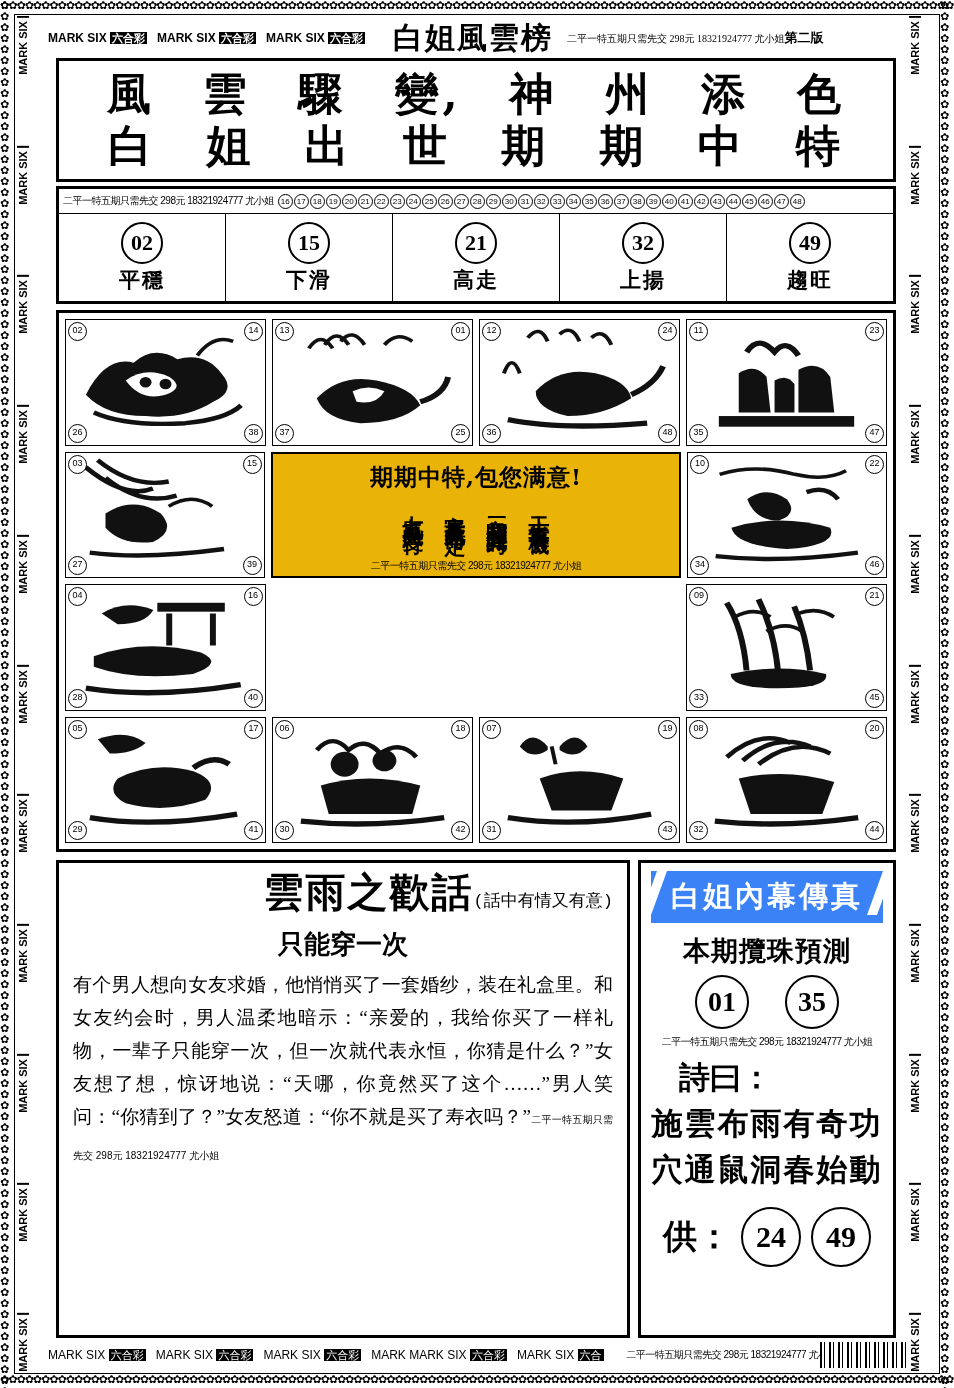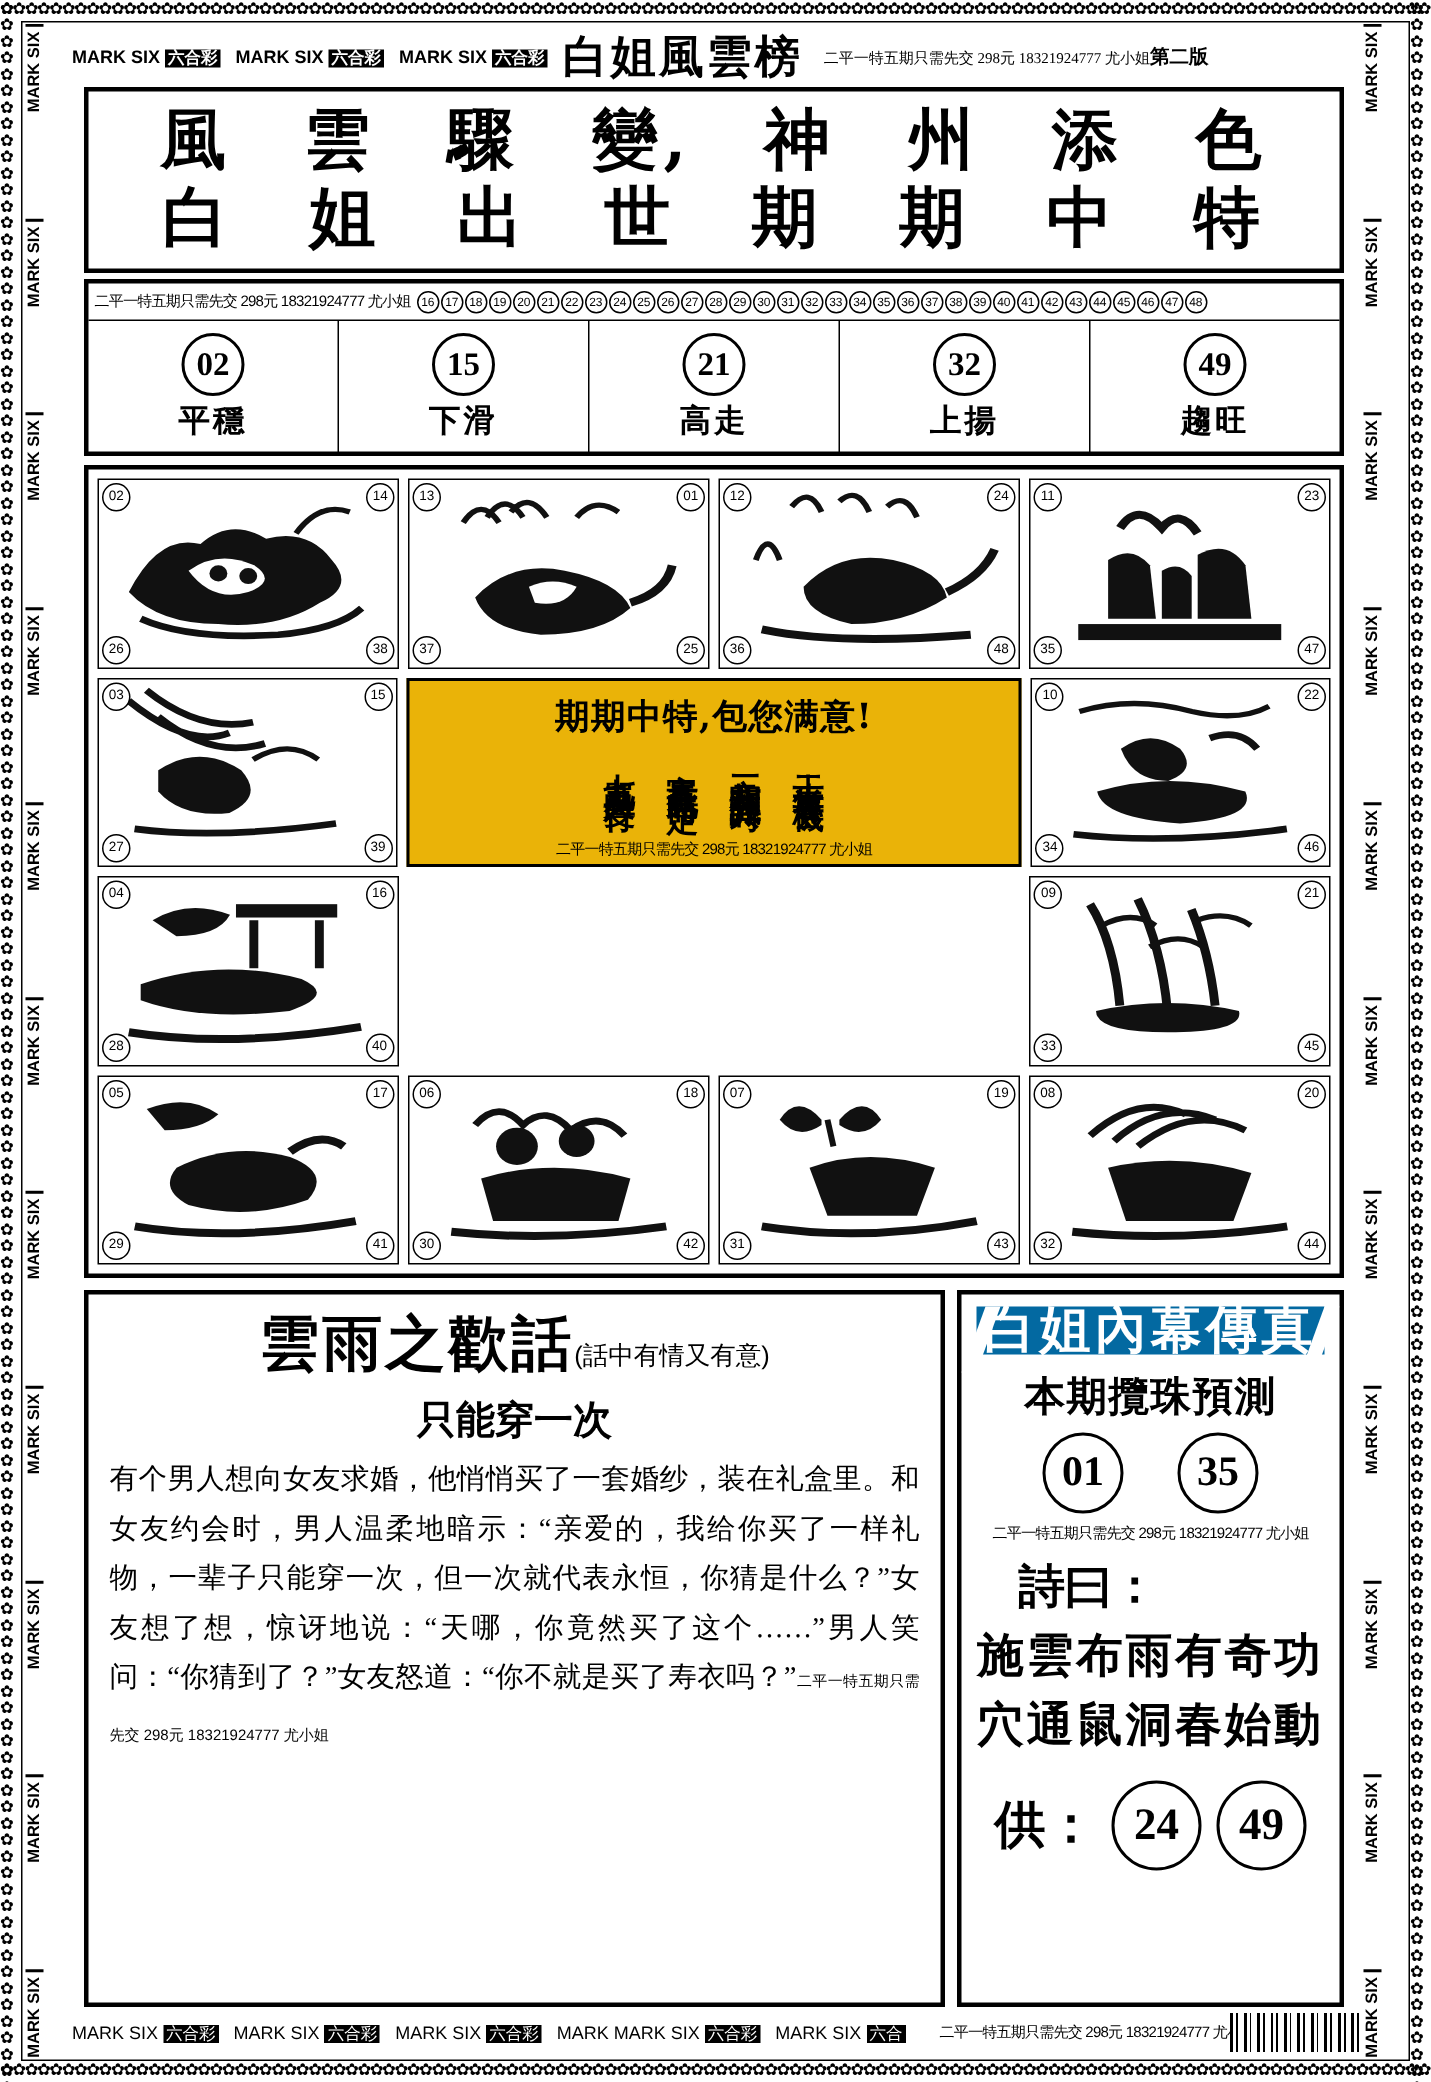--- a/index.html
+++ b/index.html
@@ -151,44 +151,44 @@
   .poem-ad{
     text-align:center;font-size:10px;padding-bottom:3px;
     font-family:"Liberation Sans",sans-serif;
   }
   
   .story-box{
     position:absolute;left:8px;top:840px;width:574px;height:478px;
     border:3px solid #000;box-sizing:border-box;padding:10px 14px;
   }
   .story-title{
-    text-align:center;font-size:40px;font-weight:bold;letter-spacing:2px;
-    font-family:Liberation Sans, sans-serif;line-height:46px;
+    text-align:right;font-size:40px;font-weight:bold;letter-spacing:2px;
+    font-family:Liberation Mono, monospace;line-height:46px;
   }
   .story-title .sub{
     font-size:17px;letter-spacing:0;font-weight:normal;
   }
   .story-sub{
     text-align:center;font-size:26px;font-weight:bold;margin-top:2px;
     font-family:"DejaVu Serif",serif;
   }
   .story-body{
     font-size:19px;line-height:33px;margin-top:6px;text-align:justify;
     font-family:"Liberation Serif",serif;
   }
   .story-body .ad{font-size:10px;font-family:"Liberation Sans",sans-serif;}
   .predict-box{
     position:absolute;left:590px;top:840px;width:258px;height:478px;
     border:3px solid #000;box-sizing:border-box;padding:8px 6px;
     display:flex;flex-direction:column;align-items:center;
   }
   .predict-banner{
-    width:232px;height:32px;background:#0369a1;color:#fff;
+    width:232px;height:52px;background:#3b82f6;color:#fff;
     display:flex;align-items:center;justify-content:center;
-    font-size:34px;font-weight:bold;letter-spacing:3px;
+    font-size:29px;font-weight:bold;letter-spacing:3px;
     font-family:"DejaVu Serif",serif;position:relative;
   }
   .predict-banner::before,.predict-banner::after{
     content:"";position:absolute;top:0;width:10px;height:44px;background:#fff;
   }
   .predict-banner::before{left:-2px;transform:skewX(-20deg);}
   .predict-banner::after{right:-2px;transform:skewX(-20deg);}
   .predict-title{
     font-size:27px;font-weight:bold;margin-top:10px;letter-spacing:1px;
     font-family:"DejaVu Serif",serif;
@@ -266,21 +266,21 @@
       <span class="vmark">MARK SIX <span class="cn">六合彩</span></span>
       <span class="vmark">MARK SIX <span class="cn">六合彩</span></span>
       <span class="vmark">MARK SIX <span class="cn">六合彩</span></span>
       <span class="vmark">MARK SIX <span class="cn">六合彩</span></span>
     </div>
 
   <div id="content">
 
     <div class="hdr">
       <div class="hdr-marks" id="hdr-marks"><span>MARK SIX <span class="cn">六合彩</span></span>&nbsp;&nbsp;&nbsp;<span>MARK SIX <span class="cn">六合彩</span></span>&nbsp;&nbsp;&nbsp;<span>MARK SIX <span class="cn">六合彩</span></span>&nbsp;&nbsp;&nbsp;</div>
-      <div class="hdr-title" style="">白姐風雲榜</div>
+      <div class="hdr-title" style="margin-left:18px;">白姐風雲榜</div>
       <div class="hdr-right" style="margin-left:14px;font-family:Liberation Serif, serif;">
         <span>二平一特五期只需先交 298元 18321924777 尤小姐</span><span style="font-weight:bold;font-size:13px;">第二版</span>
       </div>
     </div>
 
     <div class="slogan-box">
       <div class="slogan-line" id="slogan1">
           <span>風</span>
           <span>雲</span>
           <span>驟</span>

